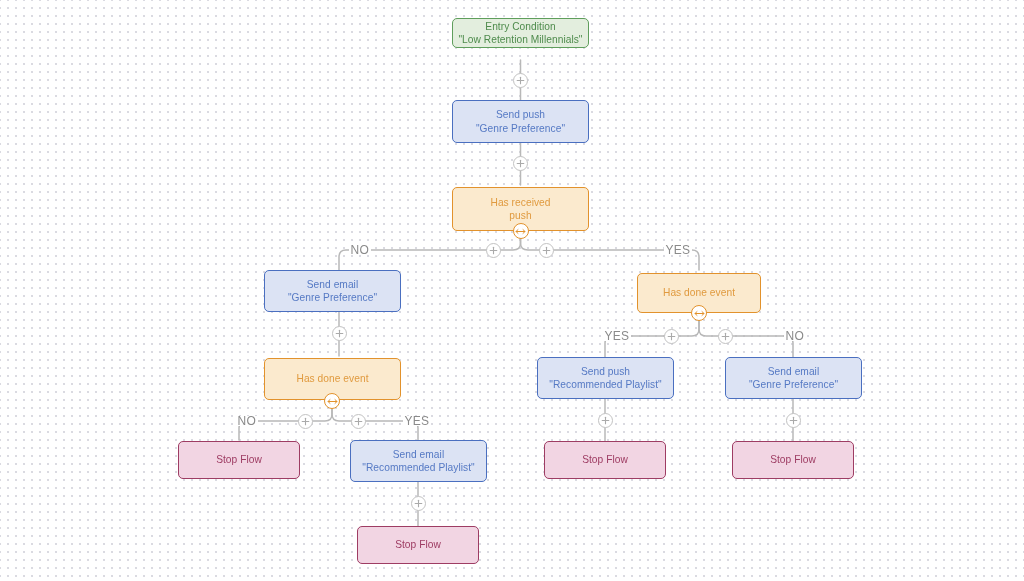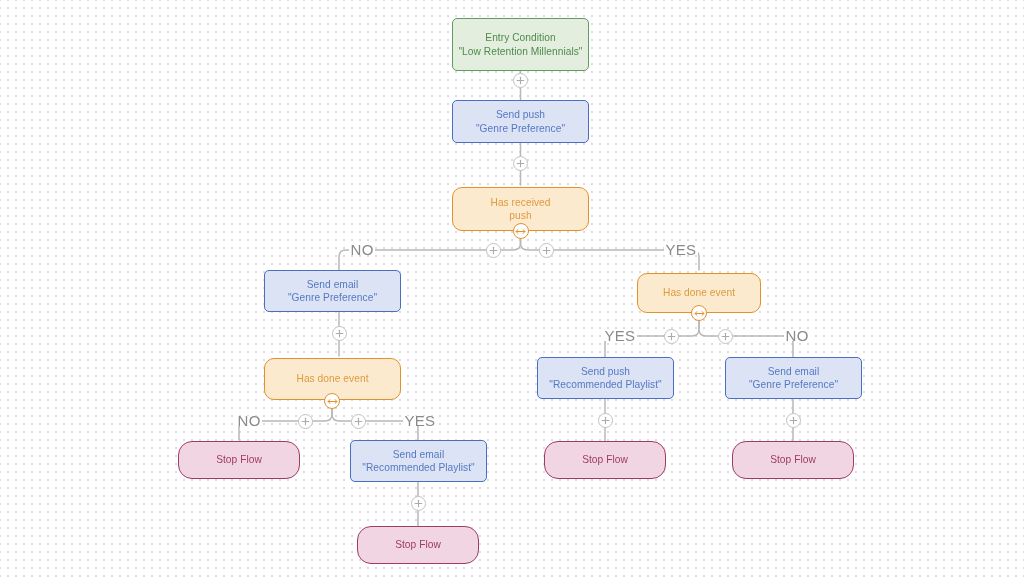--- a/index.html
+++ b/index.html
@@ -40,22 +40,22 @@
     letter-spacing: 0.05px;
     cursor: pointer;
     z-index: 3;
   }
   .node .lbl {
     white-space: pre-line;
     padding: 0 4px;
   }
   .node.entry   { background: #e3eede; border-color: #5f9e5c; color: #4e8b4c; }
   .node.message { background: #dce3f4; border-color: #4a6fc0; color: #5579c4; align-items: center; }
-  .node.cond    { background: #fbeace; border-color: #e2922c; color: #e09a3f; border-radius: 10px; }
-  .node.stop    { background: #f2d5e3; border-color: #9e3c63; color: #9e3c63; border-radius: 14px; }
+  .node.cond    { background: #fbeace; border-color: #e2922c; color: #e09a3f; }
+  .node.stop    { background: #f2d5e3; border-color: #9e3c63; color: #9e3c63; }
 
   
   .plus-btn, .split-btn {
     position: absolute;
     box-sizing: border-box;
     width: 15px;
     height: 15px;
     border-radius: 50%;
     background: #ffffff;
     display: flex;
@@ -69,21 +69,21 @@
   }
   .split-btn {
     border: 1.6px solid #e2922c;
     width: 16px;
     height: 16px;
   }
   .plus-btn svg, .split-btn svg { display: block; }
 
   .edge-label {
     position: absolute;
-    font-size: 15px;
+    font-size: 12px;
     color: #8a8a8a;
     letter-spacing: 0.3px;
     background: #ffffff;
     padding: 0 1.5px;
     line-height: 10px;
     z-index: 4;
     white-space: nowrap;
   }
 </style>
 </head>
@@ -110,21 +110,21 @@
 
       <path d="M699,311 L699,329 Q699,336 692,336 L612,336 Q605,336 605,343 L605,357"></path>
       <path d="M699,311 L699,329 Q699,336 706,336 L786,336 Q793,336 793,343 L793,357"></path>
 
       <path d="M605,398 L605,441"></path>
 
       <path d="M793,398 L793,441"></path>
     </g>
   </svg>
 
-  <div class="node entry" style="left:452px; top:18px; width:137px; height:53px;">
+  <div class="node entry" style="left:452px; top:18px; width:137px; height:30px;">
     <span class="lbl">Entry Condition
 "Low Retention Millennials"</span>
   </div>
 
   <div class="node message" style="left:452px; top:100px; width:137px; height:43px;">
     <span class="lbl">Send push
 "Genre Preference"</span>
   </div>
 
   <div class="node cond" style="left:452px; top:187px; width:137px; height:44px;">

